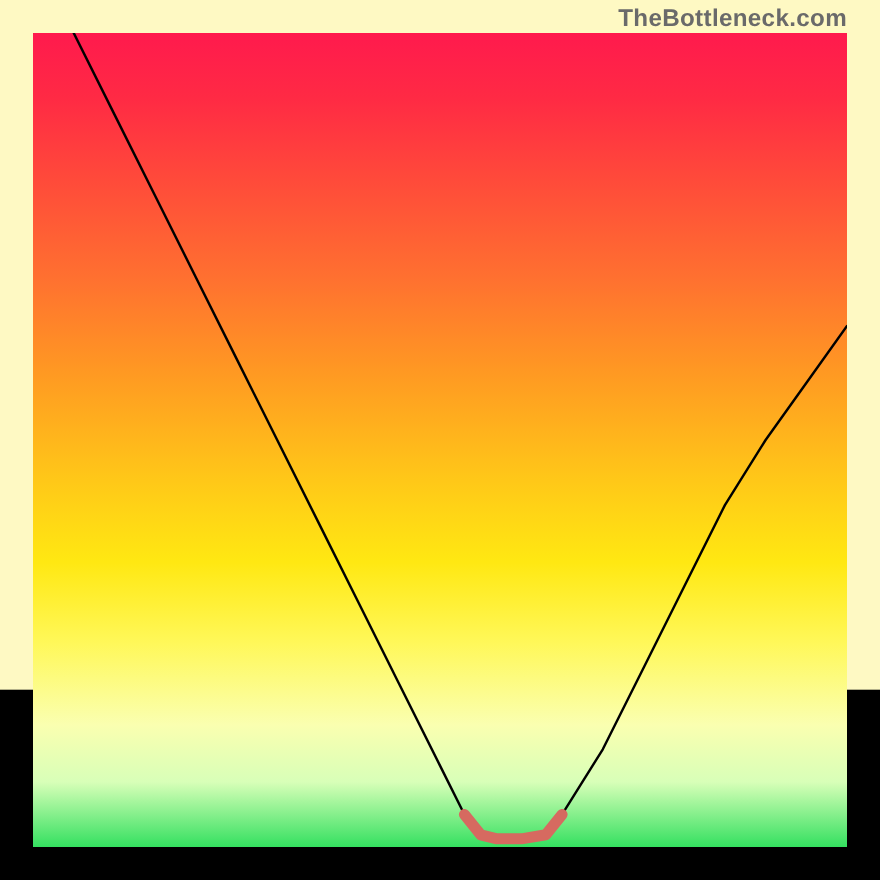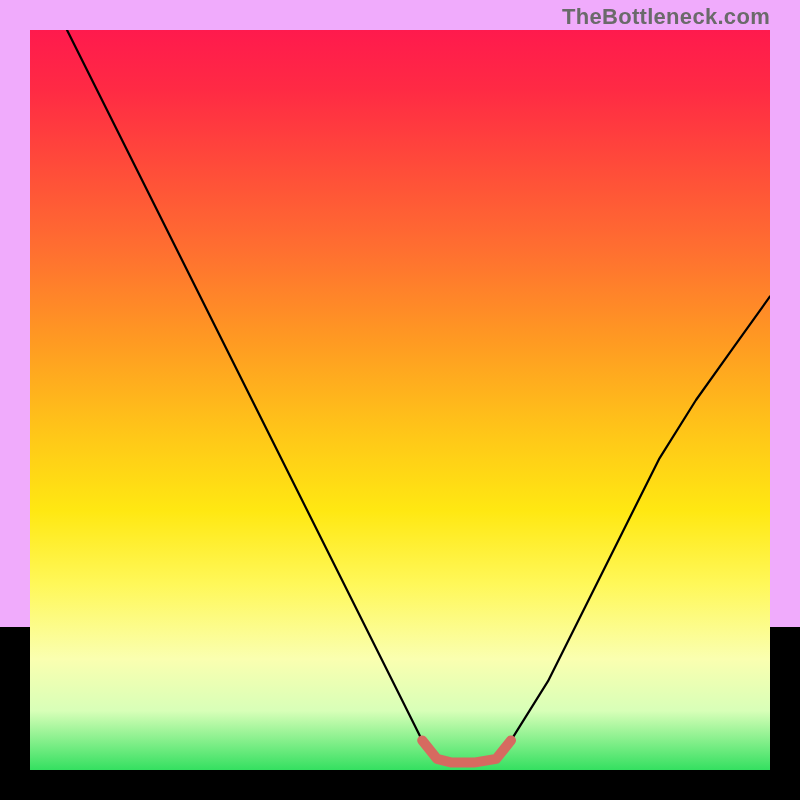--- a/index.html
+++ b/index.html
@@ -9,21 +9,21 @@
     height: 800px;
     background: #000;
     overflow: hidden;
   }
   .frame {
     position: absolute;
     left: 0;
     top: 0;
     width: 800px;
     height: 627px;
-    background: #f0abfc;
+    background: #fef9c3;
   }
   .plot-area {
     position: absolute;
     left: 30px;
     top: 30px;
     width: 740px;
     height: 740px;
     
     background: linear-gradient(to bottom,
       #ff1a4d 0%,

